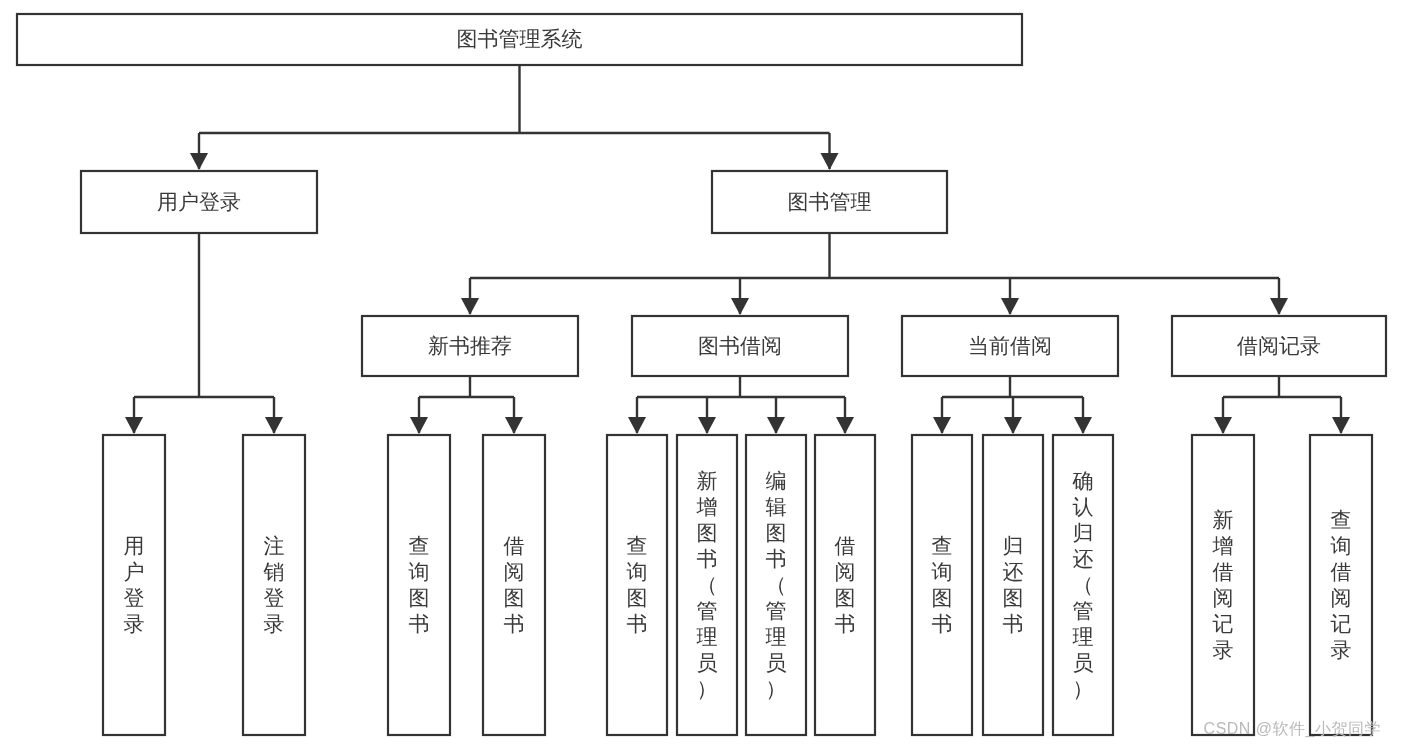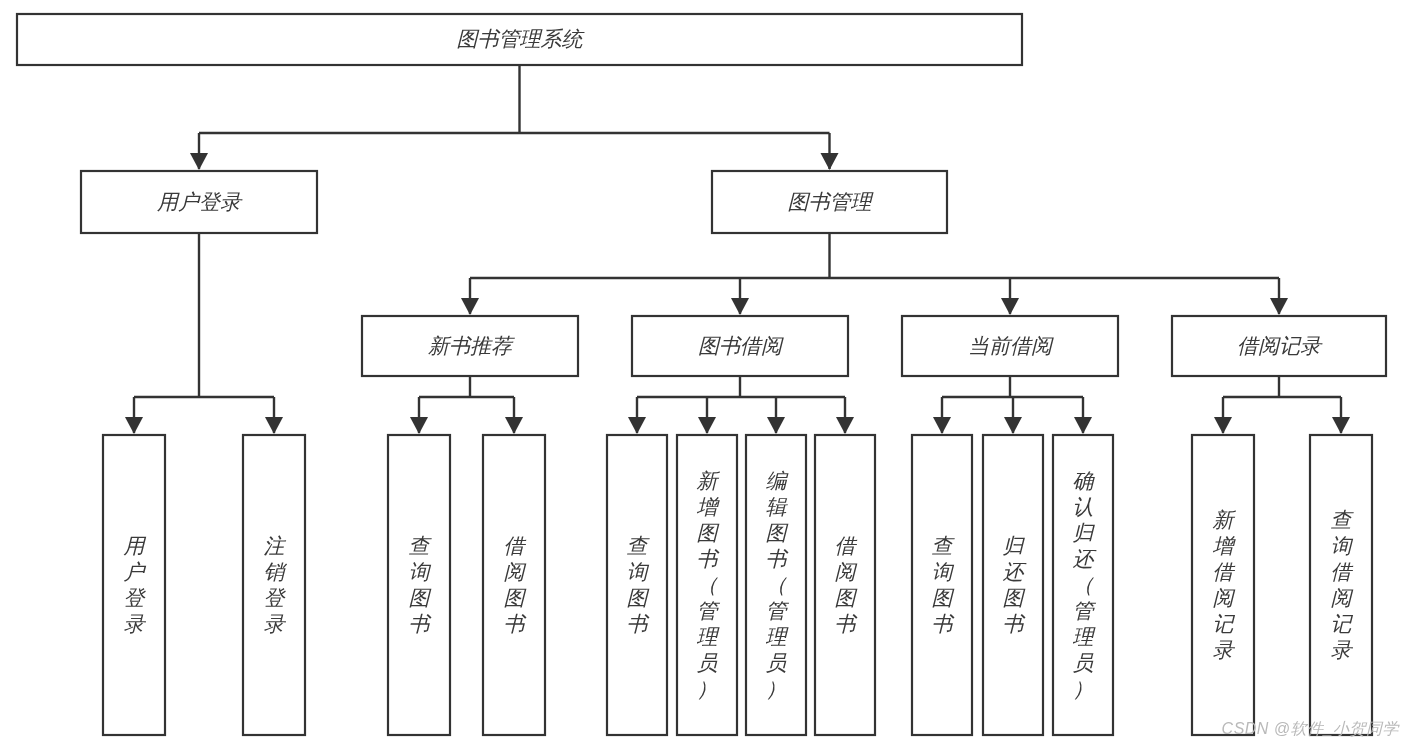--- a/index.html
+++ b/index.html
@@ -10,21 +10,20 @@
   body {
     width: 1405px;
     height: 747px;
     font-family: "Liberation Sans", "DejaVu Sans", sans-serif;
     overflow: hidden;
   }
   #diagram-root {
     position: relative;
     width: 1405px;
     height: 747px;
-    font-style: italic;
   }
   svg.flowchart {
     position: absolute;
     top: 0;
     left: 0;
     width: 1405px;
     height: 747px;
     display: block;
   }
   .node-box {
@@ -49,21 +48,21 @@
     dominant-baseline: middle;
   }
   .node-label-vertical {
     font-family: "Liberation Sans", "DejaVu Sans", sans-serif;
     fill: #3a3a3a;
     font-size: 21px;
     text-anchor: middle;
   }
   .watermark {
     position: absolute;
-    right: 6px;
+    right: 24px;
     bottom: 7px;
     font-family: "Liberation Sans", "DejaVu Sans", sans-serif;
     font-size: 16px;
     color: #b9b9b9;
     white-space: nowrap;
     letter-spacing: 0.5px;
   }
 </style>
 </head>
 <body>

